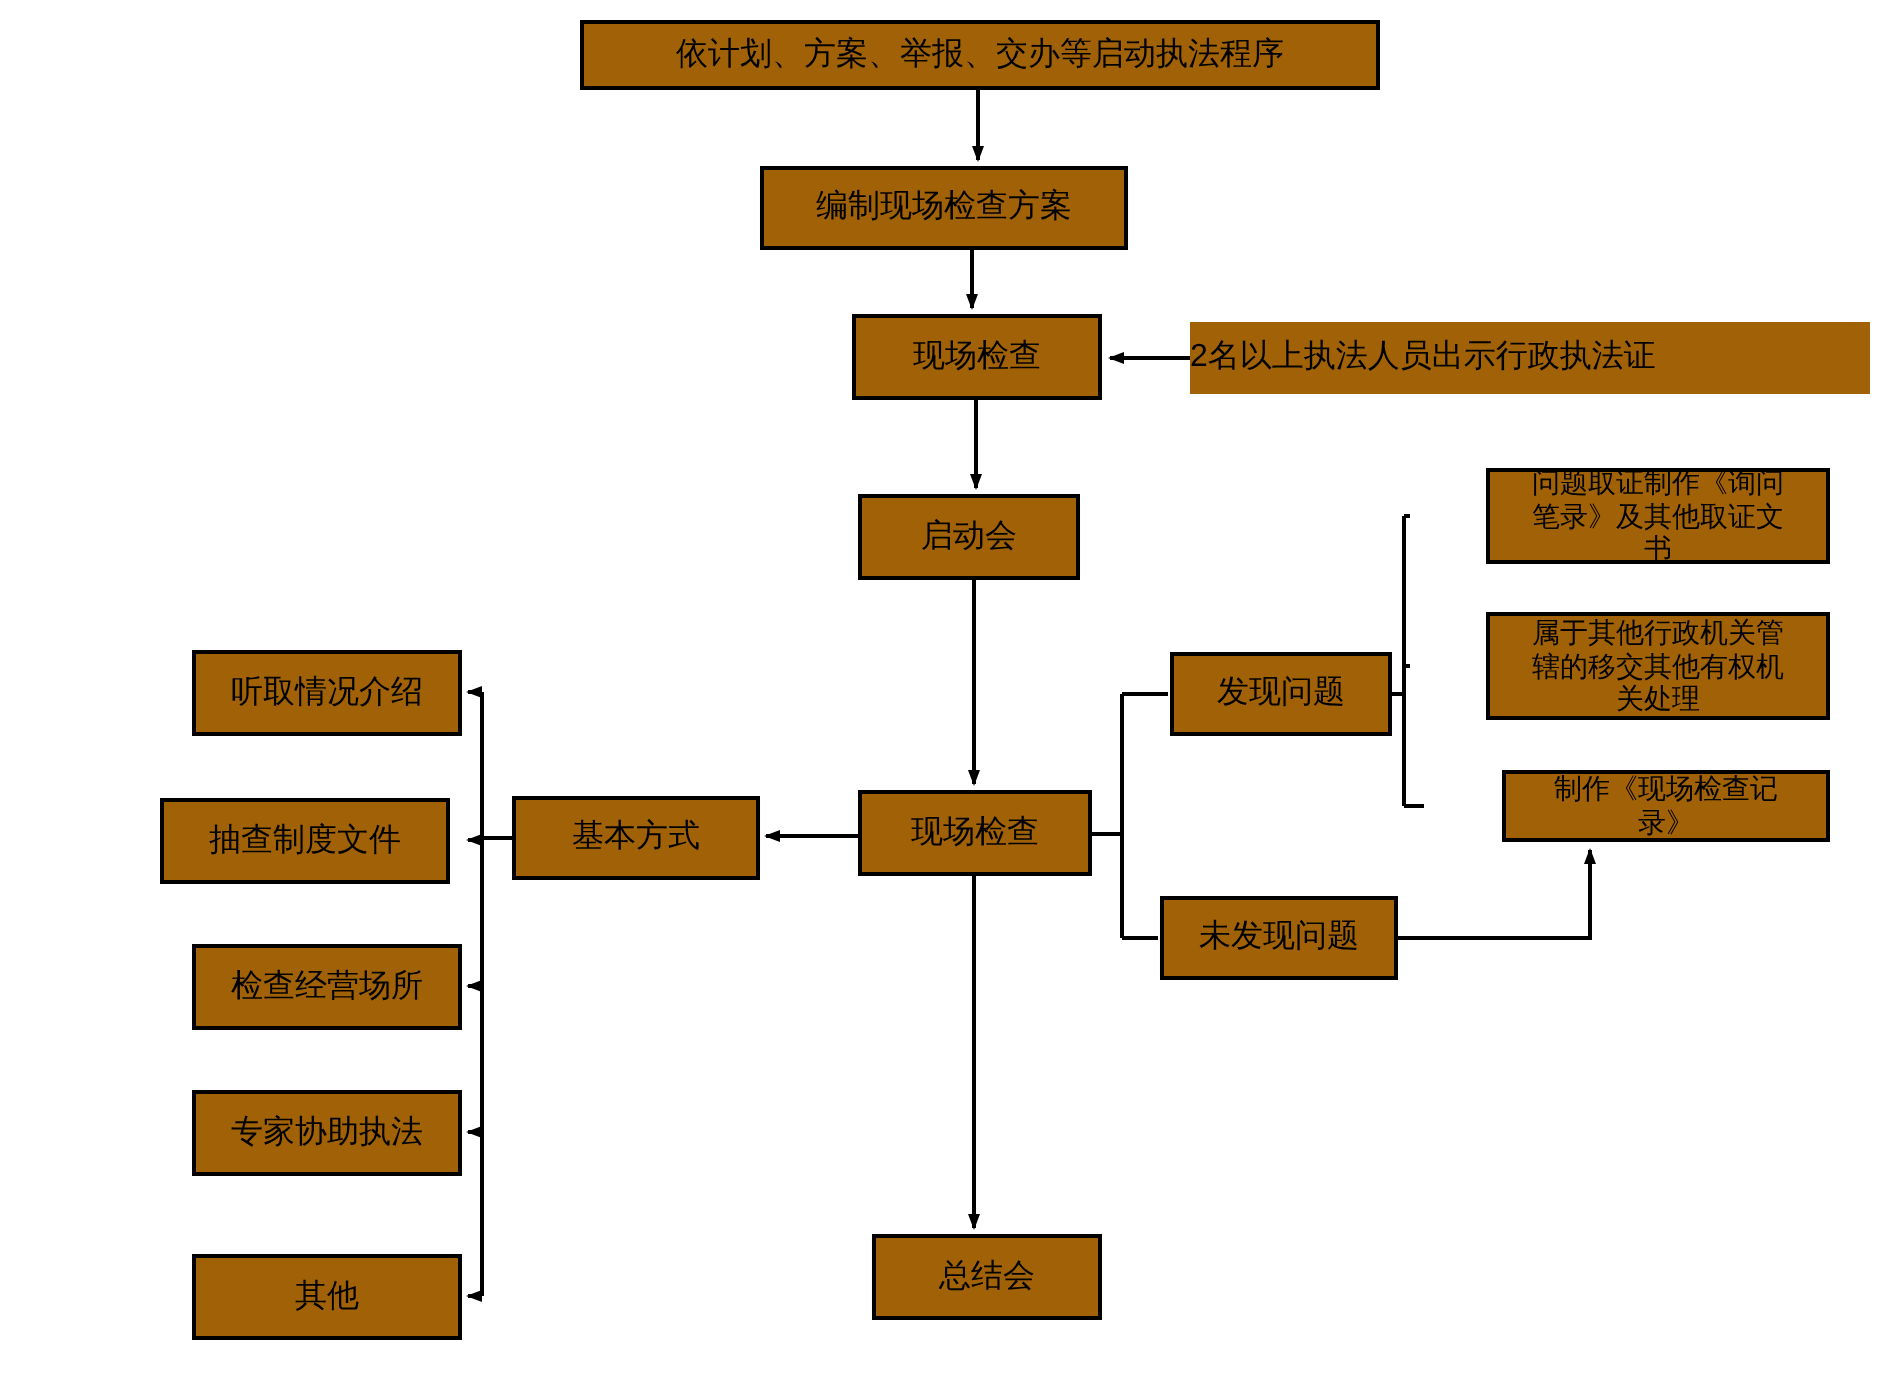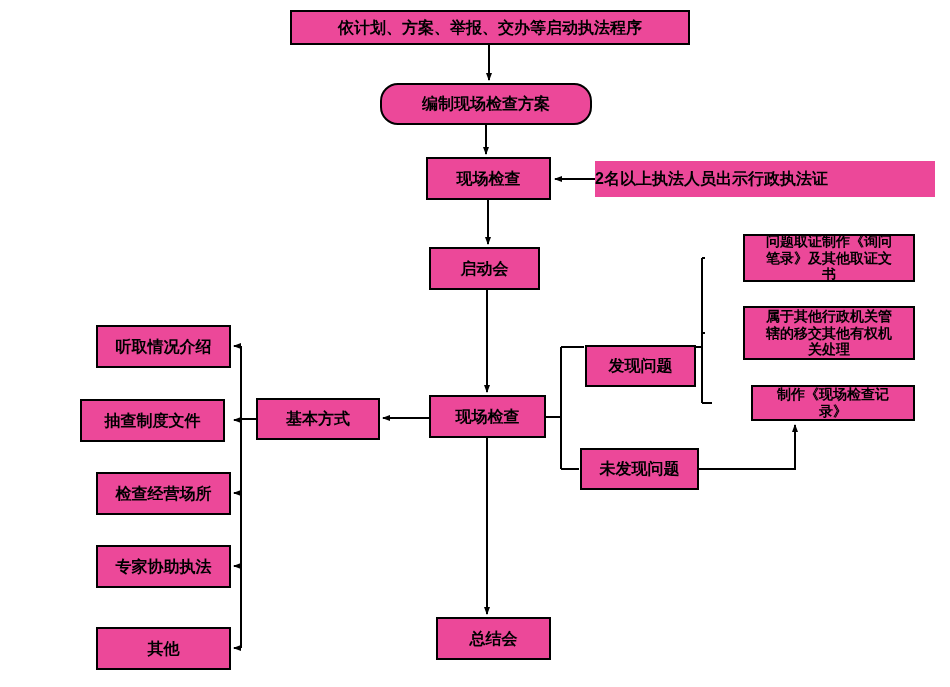--- a/index.html
+++ b/index.html
@@ -25,26 +25,26 @@
   }
   .connectors line, .connectors polyline {
     stroke: #000000;
     stroke-width: 2;
     fill: none;
   }
   .node {
     position: absolute;
     box-sizing: border-box;
     border: 2px solid #000000;
-    background: #ec4899;
+    background: #a16207;
     display: flex;
     align-items: center;
     justify-content: center;
     text-align: center;
-    font-weight: bold;
+    font-weight: normal;
     font-size: 16px;
     line-height: 1.25;
     padding: 2px 4px;
   }
   .node.small {
     font-size: 14px;
     line-height: 1.18;
     padding: 2px 20px;
     margin-left: 38px;
   }
@@ -93,21 +93,21 @@
     <line x1="702" y1="333" x2="705" y2="333"></line>
     <line x1="702" y1="403" x2="712" y2="403"></line>
 
     <polyline points="699,469 795,469 795,425" marker-end="url(#arrow)"></polyline>
 
     <line x1="487" y1="438" x2="487" y2="614" marker-end="url(#arrow)"></line>
   </svg>
 
   <div class="node" style="left:290px; top:10px; width:400px; height:35px;">依计划、方案、举报、交办等启动执法程序</div>
 
-  <div class="node" style="left:380px; top:83px; width:212px; height:42px;border-radius:18px;">编制现场检查方案</div>
+  <div class="node" style="left:380px; top:83px; width:184px; height:42px;">编制现场检查方案</div>
 
   <div class="node" style="left:426px; top:157px; width:125px; height:43px;">现场检查</div>
 
   <div class="node plain" style="left:595px; top:161px; width:340px; height:36px;">2名以上执法人员出示行政执法证</div>
 
   <div class="node" style="left:429px; top:247px; width:111px; height:43px;">启动会</div>
 
   <div class="node" style="left:429px; top:395px; width:117px; height:43px;">现场检查</div>
 
   <div class="node" style="left:256px; top:398px; width:124px; height:42px;">基本方式</div>
@@ -115,21 +115,21 @@
   <div class="node" style="left:96px; top:325px; width:135px; height:43px;">听取情况介绍</div>
 
   <div class="node" style="left:80px; top:399px; width:145px; height:43px;">抽查制度文件</div>
 
   <div class="node" style="left:96px; top:472px; width:135px; height:43px;">检查经营场所</div>
 
   <div class="node" style="left:96px; top:545px; width:135px; height:43px;">专家协助执法</div>
 
   <div class="node" style="left:96px; top:627px; width:135px; height:43px;">其他</div>
 
-  <div class="node" style="left:585px; top:345px; width:111px; height:42px;">发现问题</div>
+  <div class="node" style="left:585px; top:326px; width:111px; height:42px;">发现问题</div>
 
   <div class="node" style="left:580px; top:448px; width:119px; height:42px;">未发现问题</div>
 
   <div class="node small" style="left:705px; top:234px; width:172px; height:48px;">问题取证制作《询问笔录》及其他取证文书</div>
 
   <div class="node small" style="left:705px; top:306px; width:172px; height:54px;">属于其他行政机关管辖的移交其他有权机关处理</div>
 
   <div class="node small" style="left:713px; top:385px; width:164px; height:36px;">制作《现场检查记录》</div>
 
   <div class="node" style="left:436px; top:617px; width:115px; height:43px;">总结会</div>

